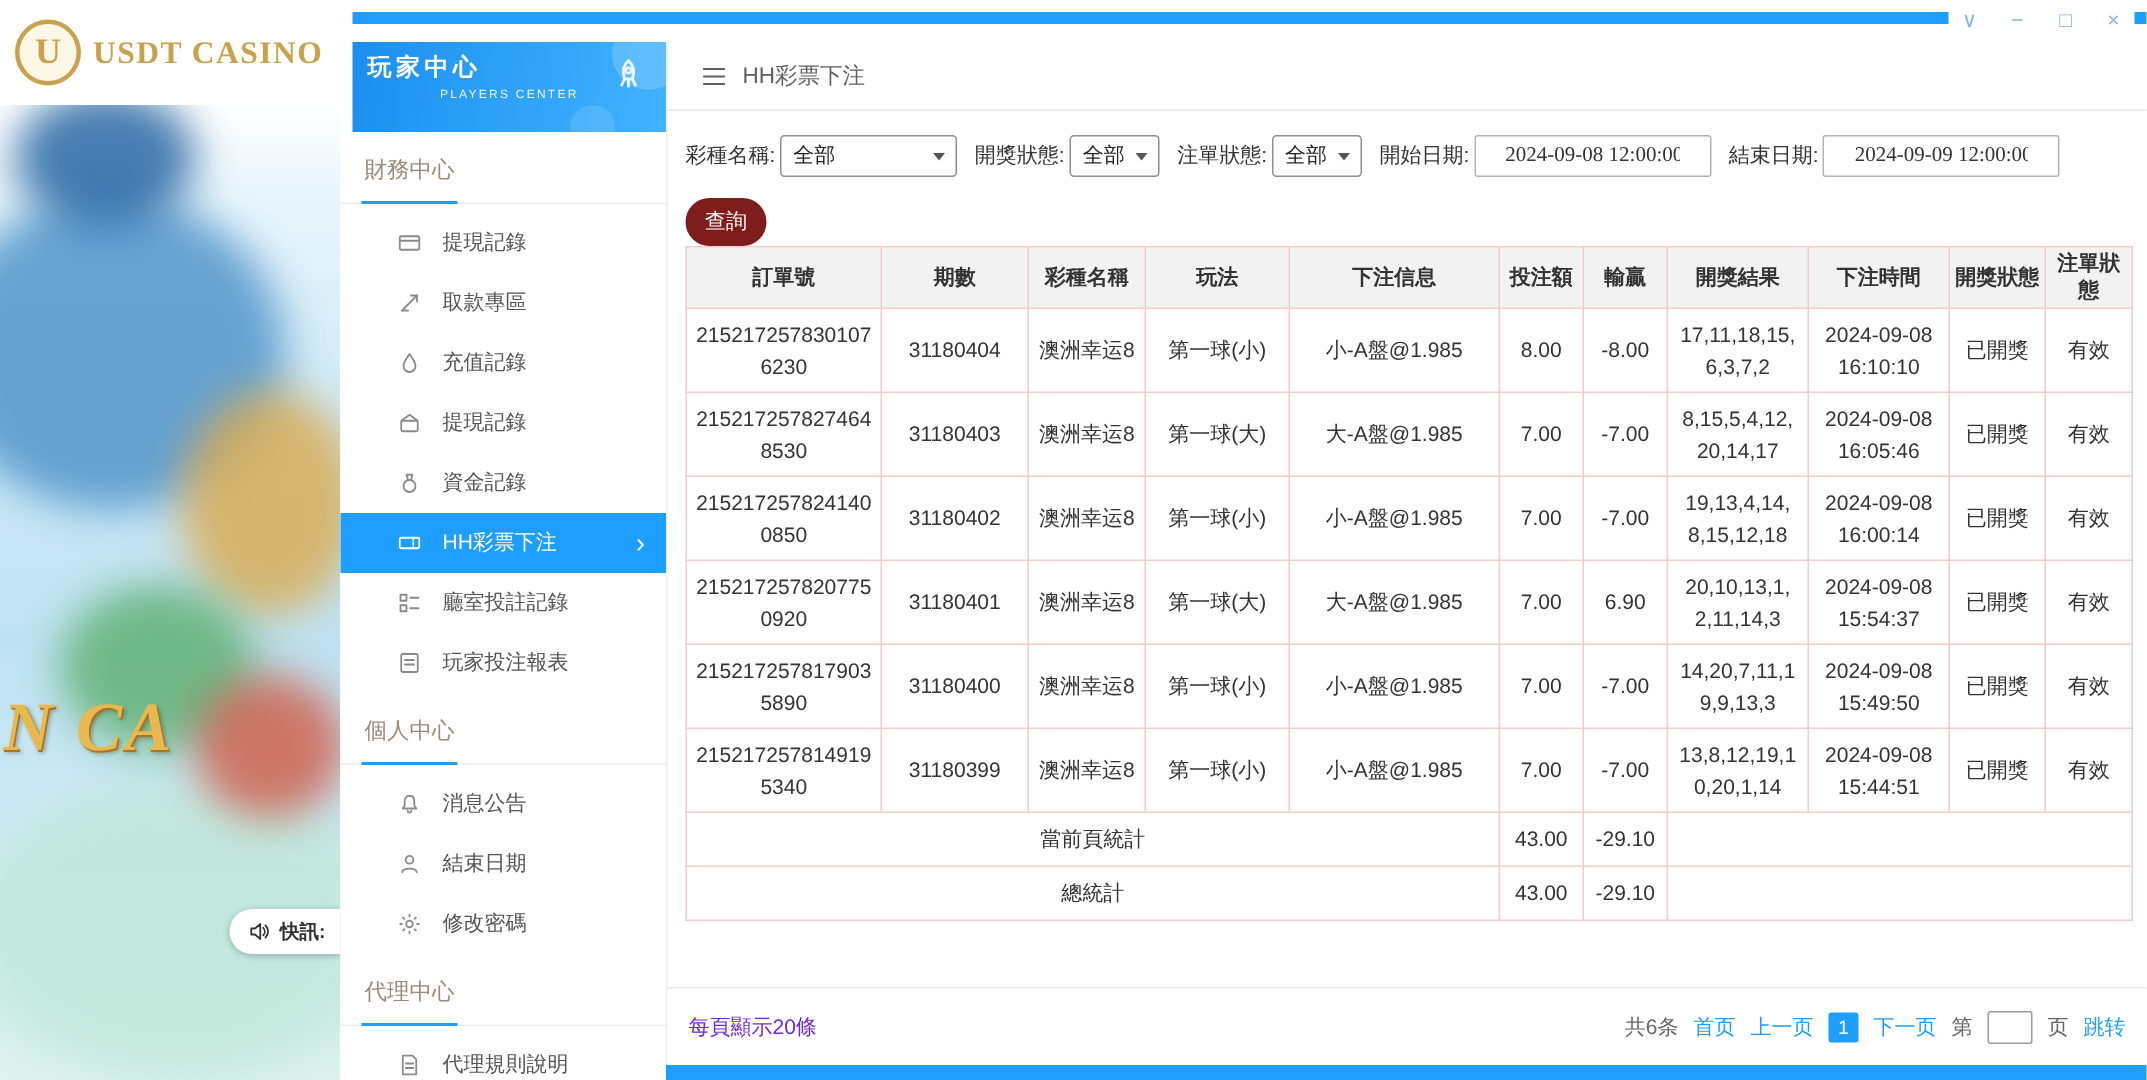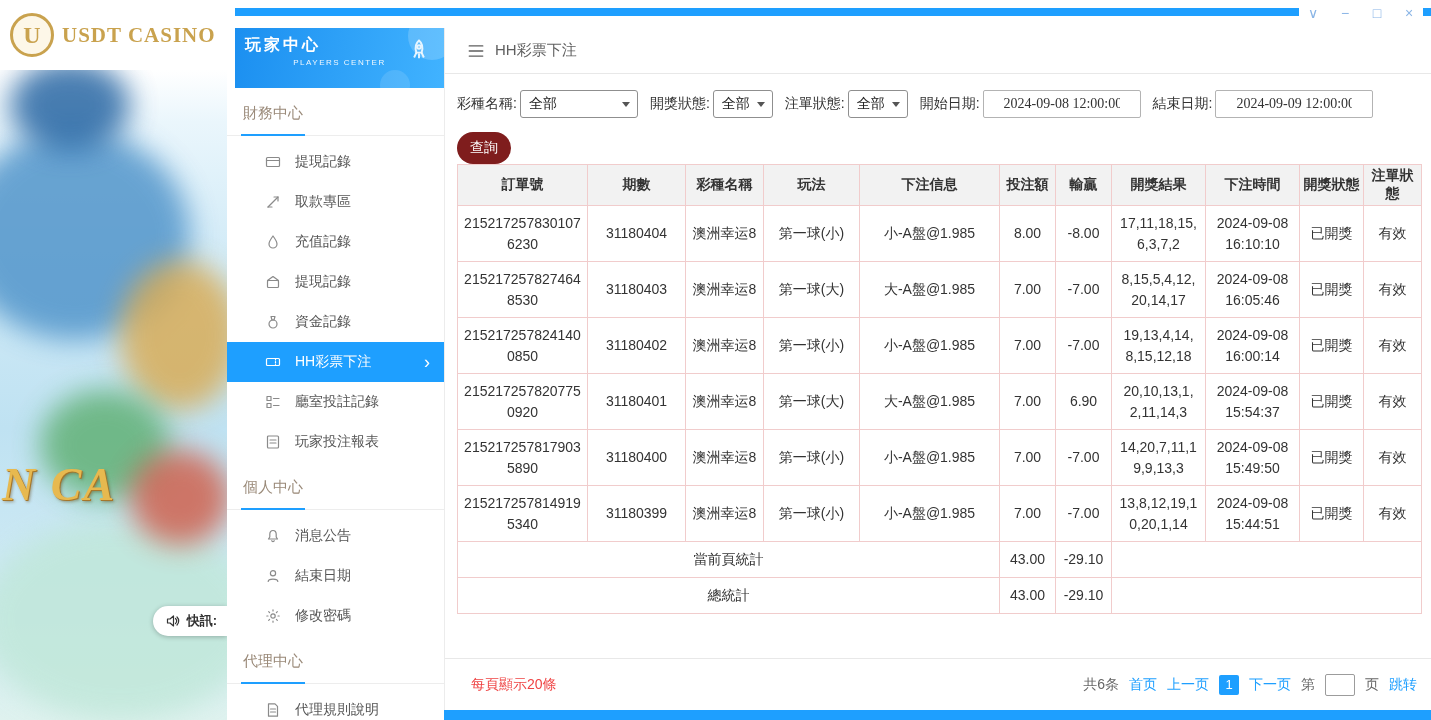--- a/index.html
+++ b/index.html
@@ -89,21 +89,21 @@
 
   .bets-table { width:100%; border-collapse:collapse; table-layout:fixed; border:1px solid #e9caca; }
   .bets-table th { height:40px; background:#f2f2f2; color:#333; font-size:14px; font-weight:bold;
     border:1px solid #f1cccc; padding:2px; }
   .bets-table td { height:56px; text-align:center; font-size:14px; color:#333; border:1px solid #f1cccc;
     padding:4px 6px; word-break:break-all; line-height:1.5; }
   .bets-table .summary td { height:36px; }
 
   .main-footer { position:absolute; left:0; right:0; bottom:0; height:52px; border-top:1px solid #e8e8e8;
     background:#fff; display:flex; align-items:center; justify-content:space-between; padding:0 14px; }
-  .pg-size { font-size:14px; color:#ef4444;margin-left:12px; }
+  .pg-size { font-size:14px; color:#6d28d9; }
   .pager { display:flex; align-items:center; gap:10px; font-size:14px; color:#666; }
   .pg-link { color:#1e9fff; cursor:pointer; text-decoration:none; }
   .pg-current { min-width:20px; height:20px; padding:0 4px; background:#1e9fff; color:#fff; border-radius:2px;
     display:inline-flex; align-items:center; justify-content:center; font-size:13px; cursor:pointer; }
   .pg-input { width:30px; height:22px; border:1px solid #9c9c9c; border-radius:2px; font-family:inherit; }
   .bottom-strip { position:absolute; left:217px; right:0; bottom:0; height:10px; background:#1e9fff; }
 </style>
 </head>
 <body>
 

